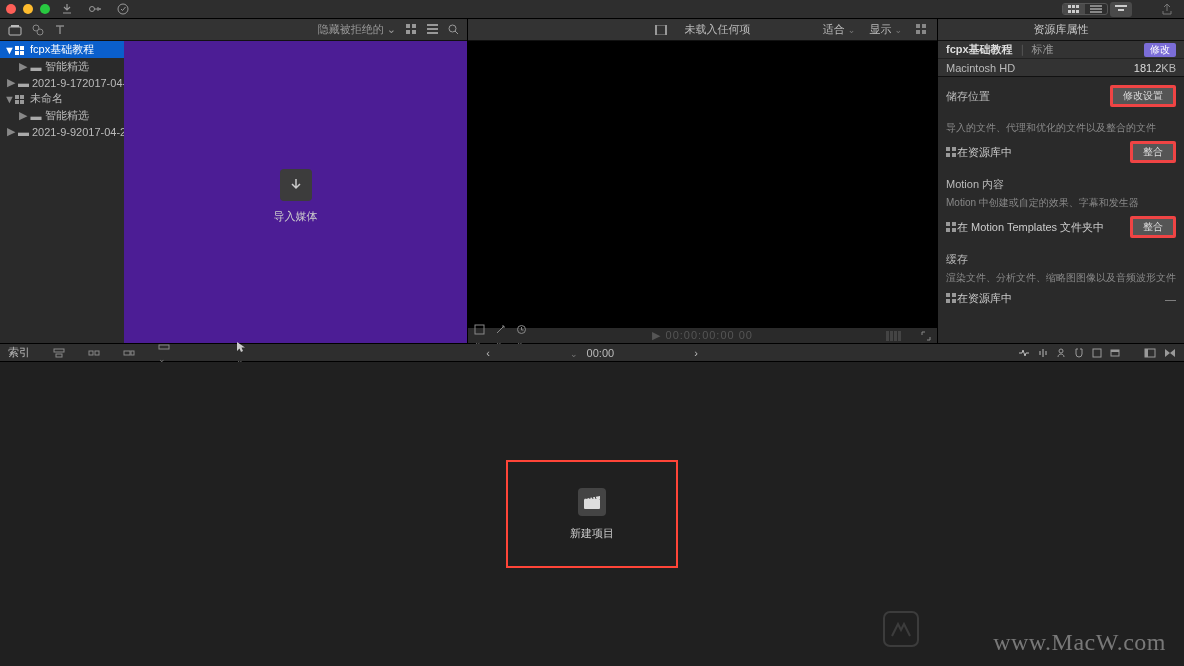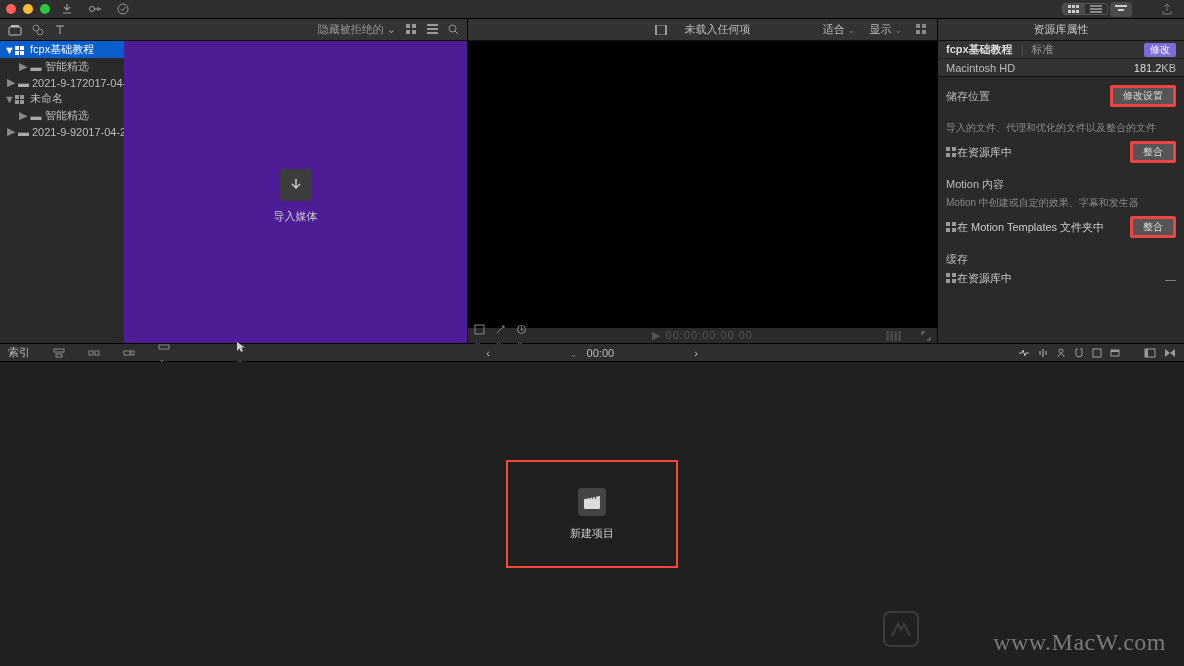--- a/index.html
+++ b/index.html
@@ -369,20 +369,21 @@
                 </svg>
               </span>
           <span class="loc-text">在 Motion Templates 文件夹中</span>
           <span class="pill">整合</span>
         </div>
       </div>
       <div class="section">
         <div class="sec-title">
               <span>缓存</span>
             </div>
+        <div class="sec-sub">渲染文件、分析文件、缩略图图像以及音频波形文件</div>
         <div class="loc-row">
           <span class="grid-ico">
                 <svg width="11" height="11">
                   <rect x="0" y="0" width="4" height="4" fill="#999"></rect>
                   <rect x="6" y="0" width="4" height="4" fill="#999"></rect>
                   <rect x="0" y="6" width="4" height="4" fill="#999"></rect>
                   <rect x="6" y="6" width="4" height="4" fill="#999"></rect>
                 </svg>
               </span>
           <span class="loc-text">在资源库中</span>

